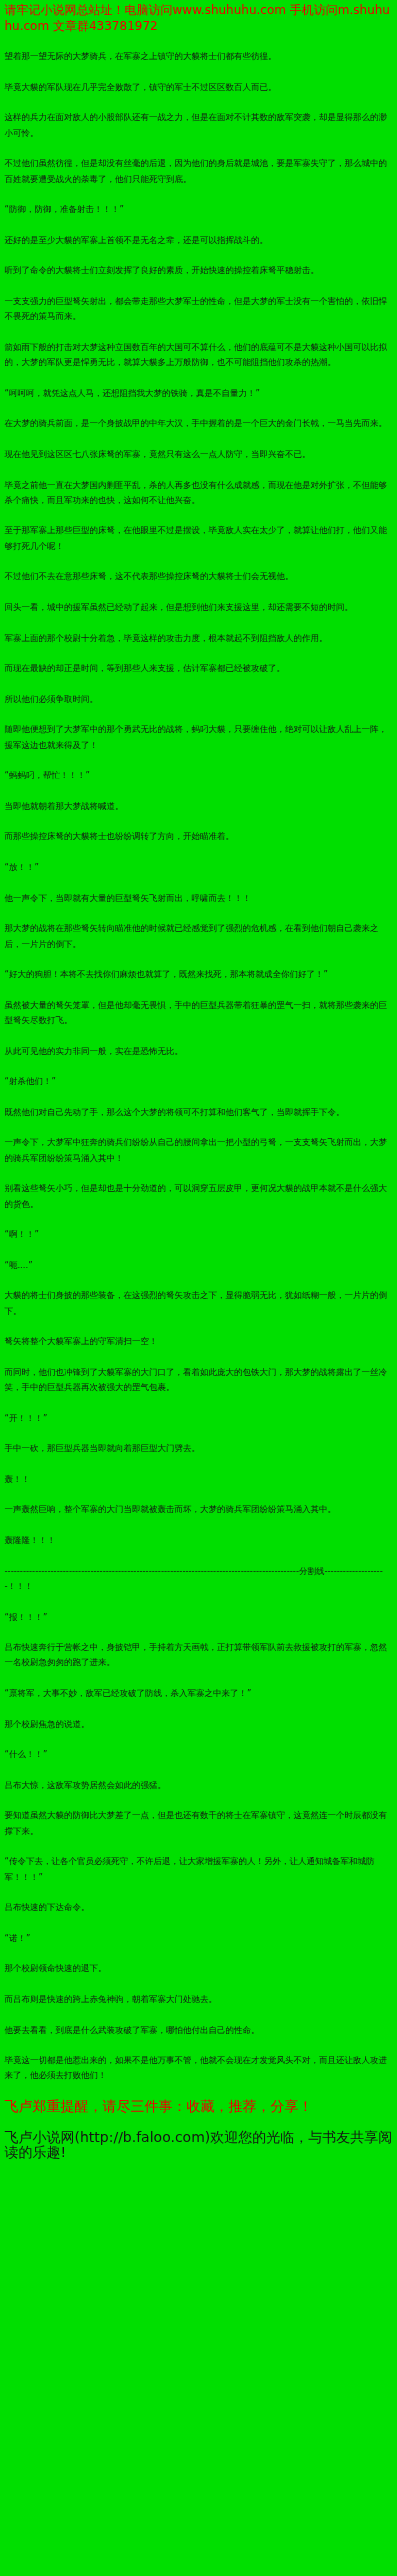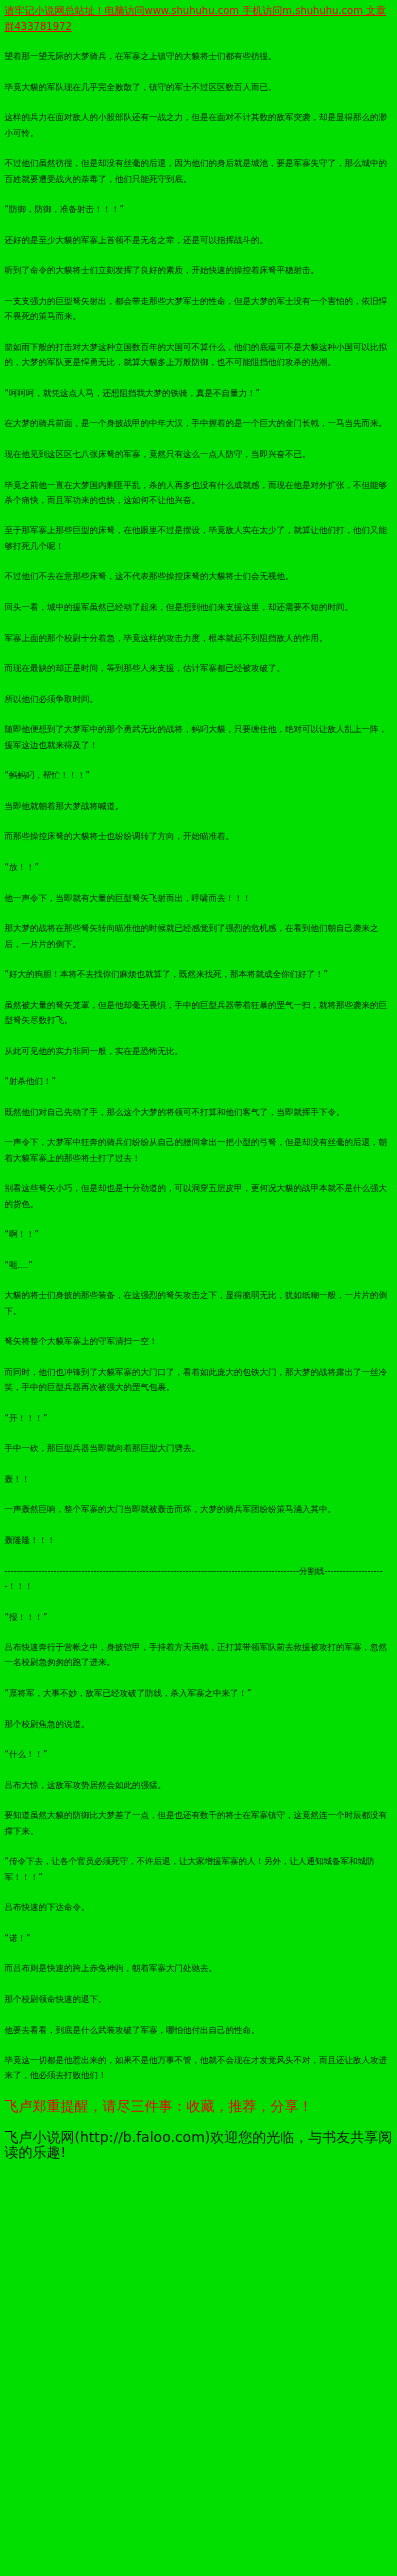--- a/index.html
+++ b/index.html
@@ -11,26 +11,25 @@
     width: 397px;
     min-height: 2576px;
     box-sizing: border-box;
     padding: 3.4px 4.5px 11.3px 4.5px;
     background: #00df00;
     font-family: "DejaVu Sans", "Liberation Sans", sans-serif;
     color: #141414;
   }
   .site-notice {
     color: #ee0000;
-    font-size: 10px;
+    font-size: 12px;
     line-height: 15.3px;
     margin: 0 0 15.3px 0;
     word-wrap: break-word;
     word-break: break-all;
-    text-decoration: underline;
   }
   .para {
     font-size: 8.5px;
     line-height: 15.3px;
     margin: 0 0 15.3px 0;
     word-wrap: break-word;
     word-break: break-all;
   }
   .promo-line {
     color: #ee0000;
@@ -79,21 +78,21 @@
       <p class="para">当即他就朝着那大梦战将喊道。</p>
       <p class="para">而那些操控床弩的大貘将士也纷纷调转了方向，开始瞄准着。</p>
       <p class="para">“放！！”</p>
       <p class="para">他一声令下，当即就有大量的巨型弩矢飞射而出，呼啸而去！！！</p>
       <p class="para">那大梦的战将在那些弩矢转向瞄准他的时候就已经感觉到了强烈的危机感，在看到他们朝自己袭来之后，一片片的倒下。</p>
       <p class="para">“好大的狗胆！本将不去找你们麻烦也就算了，既然来找死，那本将就成全你们好了！”</p>
       <p class="para">虽然被大量的弩矢笼罩，但是他却毫无畏惧，手中的巨型兵器带着狂暴的罡气一扫，就将那些袭来的巨型弩矢尽数打飞。</p>
       <p class="para">从此可见他的实力非同一般，实在是恐怖无比。</p>
       <p class="para">“射杀他们！”</p>
       <p class="para">既然他们对自己先动了手，那么这个大梦的将领可不打算和他们客气了，当即就挥手下令。</p>
-      <p class="para">一声令下，大梦军中狂奔的骑兵们纷纷从自己的腰间拿出一把小型的弓弩，但是却没有丝毫的后退，朝着大貘军寨上的那些将士打了过去！</p>
+      <p class="para">一声令下，大梦军中狂奔的骑兵们纷纷从自己的腰间拿出一把小型的弓弩，一支支弩矢飞射而出，大梦的骑兵军团纷纷策马涌入其中！</p>
       <p class="para">别看这些弩矢小巧，但是却也是十分劲道的，可以洞穿五层皮甲，更何况大貘的战甲本就不是什么强大的货色。</p>
       <p class="para">“啊！！”</p>
       <p class="para">“呃....”</p>
       <p class="para">大貘的将士们身披的那些装备，在这强烈的弩矢攻击之下，显得脆弱无比，犹如纸糊一般，一片片的倒下。</p>
       <p class="para">弩矢将整个大貘军寨上的守军清扫一空！</p>
       <p class="para">而同时，他们也冲锋到了大貘军寨的大门口了，看着如此庞大的包铁大门，那大梦的战将露出了一丝冷笑，手中的巨型兵器再次被强大的罡气包裹。</p>
       <p class="para">“开！！！”</p>
       <p class="para">手中一砍，那巨型兵器当即就向着那巨型大门劈去。</p>
       <p class="para">轰！！</p>
       <p class="para">一声轰然巨响，整个军寨的大门当即就被轰击而坏，大梦的骑兵军团纷纷策马涌入其中。</p>
@@ -102,22 +101,22 @@
       <p class="para">“报！！！”</p>
       <p class="para">吕布快速奔行于营帐之中，身披铠甲，手持着方天画戟，正打算带领军队前去救援被攻打的军寨，忽然一名校尉急匆匆的跑了进来。</p>
       <p class="para">“禀将军，大事不妙，敌军已经攻破了防线，杀入军寨之中来了！”</p>
       <p class="para">那个校尉焦急的说道。</p>
       <p class="para">“什么！！”</p>
       <p class="para">吕布大惊，这敌军攻势居然会如此的强猛。</p>
       <p class="para">要知道虽然大貘的防御比大梦差了一点，但是也还有数千的将士在军寨镇守，这竟然连一个时辰都没有撑下来。</p>
       <p class="para">“传令下去，让各个官员必须死守，不许后退，让大家增援军寨的人！另外，让人通知城备军和城防军！！！”</p>
       <p class="para">吕布快速的下达命令。</p>
       <p class="para">“诺！”</p>
+      <p class="para">那个校尉领命快速的退下。</p>
       <p class="para">而吕布则是快速的跨上赤兔神驹，朝着军寨大门处驰去。</p>
-      <p class="para">那个校尉领命快速的退下。</p>
       <p class="para">他要去看看，到底是什么武装攻破了军寨，哪怕他付出自己的性命。</p>
       <p class="para">毕竟这一切都是他惹出来的，如果不是他万事不管，他就不会现在才发觉风头不对，而且还让敌人攻进来了，他必须去打败他们！</p>
     </div>
 
   <p class="promo-line">飞卢郑重提醒，请尽三件事：收藏，推荐，分享！</p>
 
   <p class="footer-line">飞卢小说网(http://b.faloo.com)欢迎您的光临，与书友共享阅读的乐趣!</p>
 
 </div>
 

